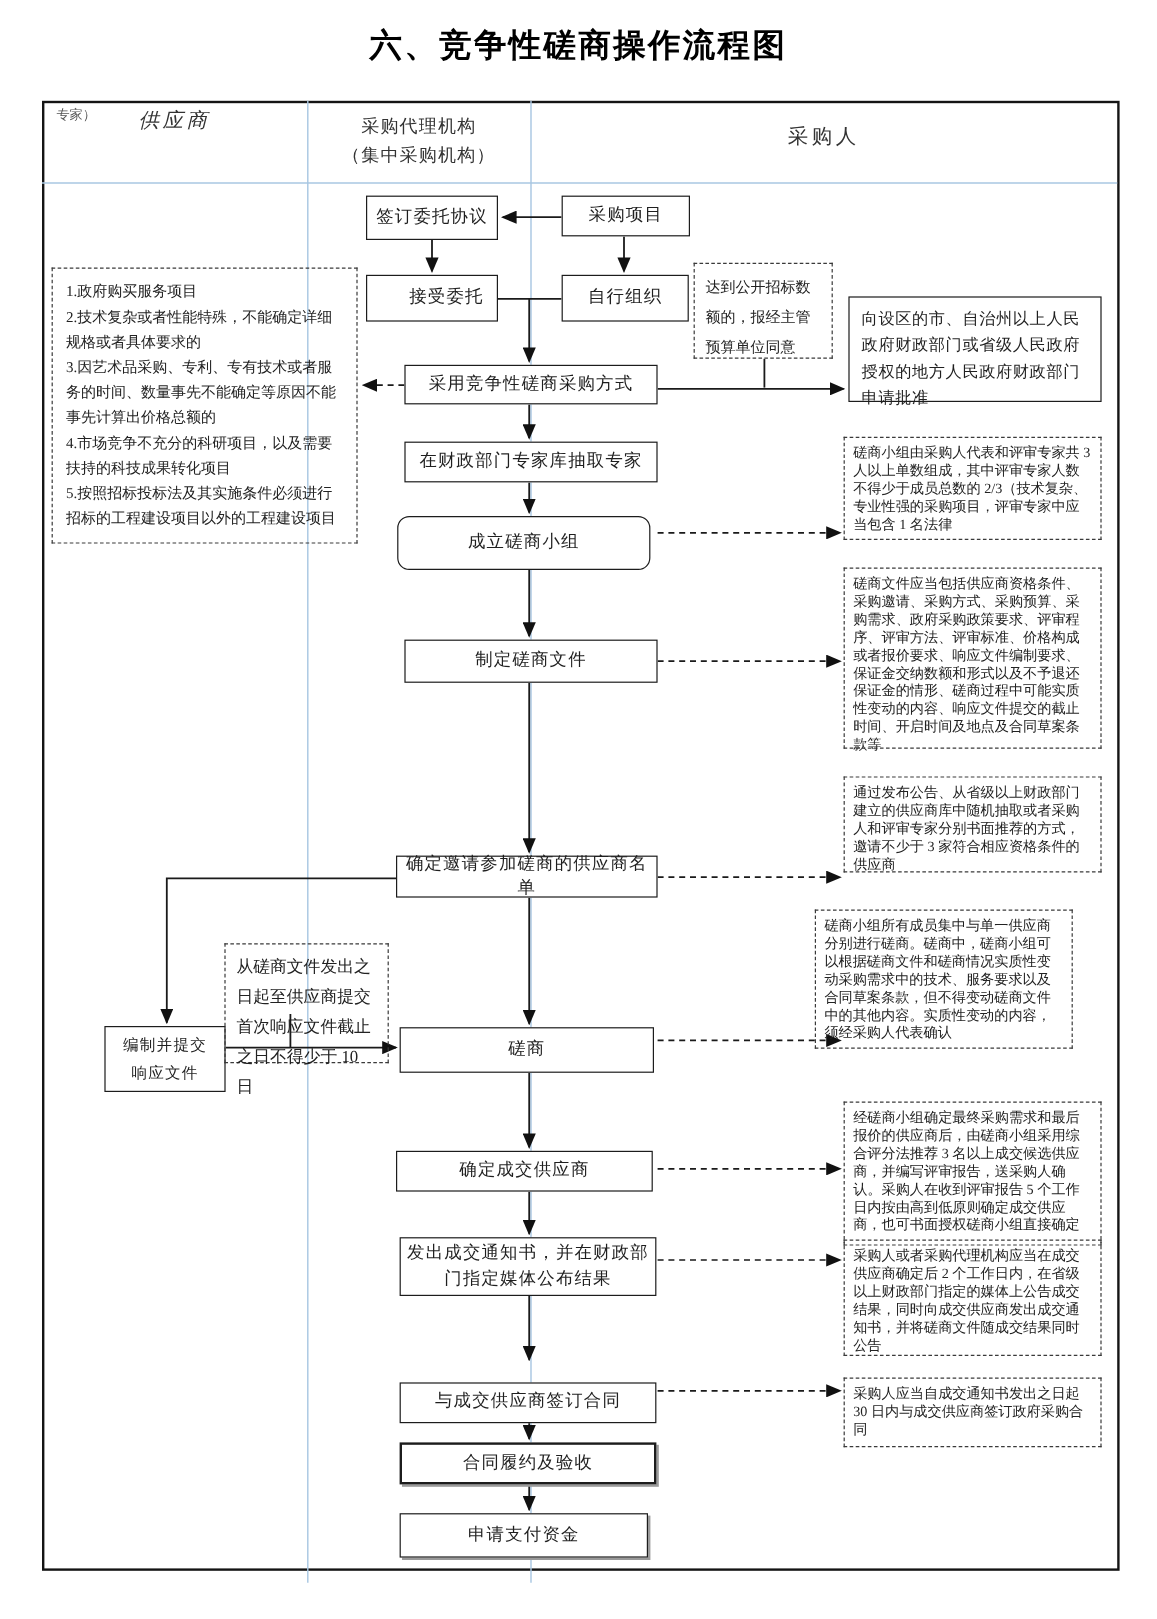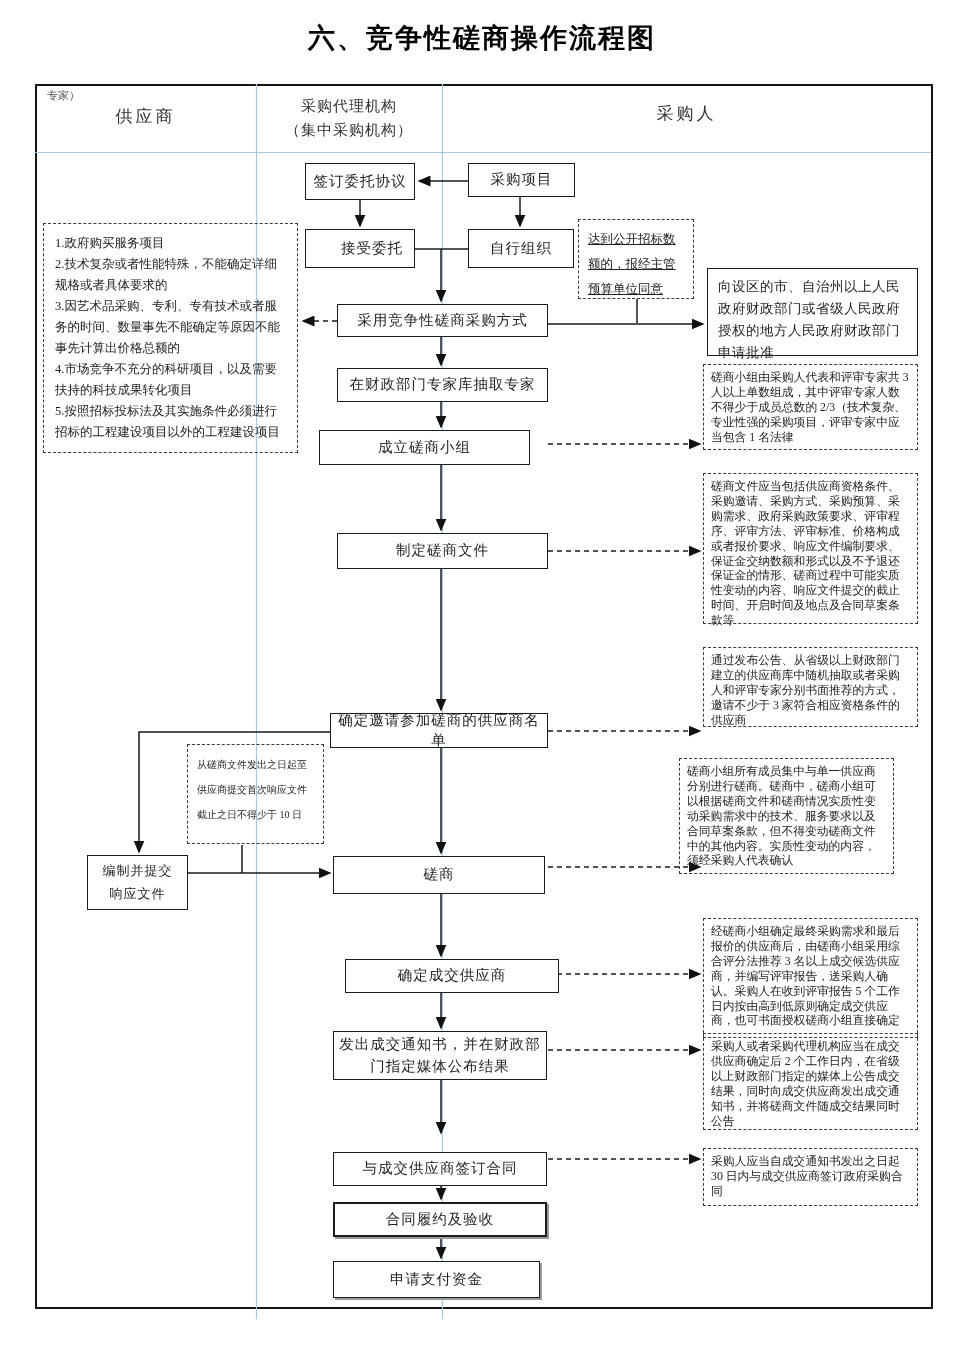--- a/index.html
+++ b/index.html
@@ -10,42 +10,42 @@
          font-size:27px;font-weight:bold;letter-spacing:2px;color:#000;}
   .frame{position:absolute;left:35px;top:84px;width:894px;height:1221px;border:2px solid #141414;}
   .corner-note{position:absolute;left:47px;top:88px;font-size:11px;color:#555;}
   .lane-h{position:absolute;text-align:center;font-size:17px;color:#333;letter-spacing:3px;}
   .lane-h.two{font-size:15px;letter-spacing:1px;line-height:24px;}
   svg.wires{position:absolute;left:0;top:0;pointer-events:none;}
   .sbox{position:absolute;background:#fff;border:1.5px solid #1c1c1c;display:flex;
         align-items:center;justify-content:center;text-align:center;
         font-size:14.5px;letter-spacing:1px;line-height:1.35;z-index:2;box-sizing:border-box;}
   .sbox.left{justify-content:flex-start;text-align:left;align-items:flex-start;
-             padding:7px 10px;font-size:13.5px;line-height:1.62;letter-spacing:0.5px;margin-top:21px;}
+             padding:7px 10px;font-size:13.5px;line-height:1.62;letter-spacing:0.5px;}
   .sbox.heavy{border-width:2.5px;box-shadow:2px 2px 0 #9a9a9a;}
   .sbox.shadow{box-shadow:2px 2px 0 #9a9a9a;}
   .sbox .inner{width:100%;}
   .sbox.narrow .inner{width:72px;margin:0 auto;}
   .dbox{position:absolute;background:transparent;border:1.5px dashed #3a3a3a;
         text-align:left;font-size:11.8px;line-height:14.9px;padding:5px 7px;
         z-index:2;box-sizing:border-box;color:#222;}
   .dbox.cond{font-size:12.5px;line-height:21px;padding:9px 11px;}
-  .dbox.tall{font-size:10px;line-height:25px;padding:7px 9px;}
-  .dbox.open{font-size:12.5px;line-height:25px;padding:7px 9px;text-decoration:underline;}
+  .dbox.tall{font-size:14px;line-height:25px;padding:7px 9px;margin-top:42px;}
+  .dbox.open{font-size:12.5px;line-height:25px;padding:7px 9px;}
 </style>
 </head>
 <body>
 
 <div class="page">
 
   <div class="title">六、竞争性磋商操作流程图</div>
   <div class="frame"></div>
   <div class="corner-note">专家）</div>
 
-  <div class="lane-h" style="left:35px;top:105px;width:221px;">供应商</div>
+  <div class="lane-h" style="left:35px;top:89px;width:221px;font-style:italic;">供应商</div>
   <div class="lane-h two" style="left:256px;top:94px;width:186px;">
     <div>采购代理机构</div>
     <div>（集中采购机构）</div>
   </div>
   <div class="lane-h" style="left:442px;top:102px;width:489px;">采购人</div>
 
   <svg class="wires" width="964" height="1349" viewBox="0 0 964 1349">
     <defs>
       <marker id="ah" markerUnits="userSpaceOnUse" markerWidth="13" markerHeight="11" refX="11.5" refY="5.5" orient="auto">
         <path d="M0,0 L13,5.5 L0,11 z" fill="#111"></path>
@@ -90,28 +90,28 @@
     </g>
   </svg>
 
   <div class="sbox" style="left:305px;top:163px;width:110px;height:37px;">签订委托协议</div>
   <div class="sbox" style="left:468px;top:163px;width:107px;height:34px;">采购项目</div>
   <div class="sbox" style="left:305px;top:229px;width:110px;height:39px;padding-left:24px;">接受委托</div>
   <div class="sbox" style="left:468px;top:229px;width:106px;height:39px;">自行组织</div>
   <div class="sbox left" style="left:707px;top:247px;width:211px;height:88px;">向设区的市、自治州以上人民政府财政部门或省级人民政府授权的地方人民政府财政部门申请批准</div>
   <div class="sbox" style="left:337px;top:304px;width:211px;height:33px;">采用竞争性磋商采购方式</div>
   <div class="sbox" style="left:337px;top:368px;width:211px;height:34px;">在财政部门专家库抽取专家</div>
-  <div class="sbox" style="left:319px;top:430px;width:211px;height:35px;">成立磋商小组</div>
+  <div class="sbox" style="left:331px;top:430px;width:211px;height:45px;border-radius:10px;">成立磋商小组</div>
   <div class="sbox" style="left:337px;top:533px;width:211px;height:36px;">制定磋商文件</div>
   <div class="sbox narrow" style="left:87px;top:855px;width:101px;height:55px;font-size:13px;line-height:1.7;">
     <div class="inner">编制并提交响应文件</div>
   </div>
   <div class="sbox" style="left:330px;top:713px;width:218px;height:35px;">确定邀请参加磋商的供应商名单</div>
   <div class="sbox" style="left:333px;top:856px;width:212px;height:38px;">磋商</div>
-  <div class="sbox" style="left:345px;top:959px;width:214px;height:34px;">确定成交供应商</div>
+  <div class="sbox" style="left:330px;top:959px;width:214px;height:34px;">确定成交供应商</div>
   <div class="sbox" style="left:333px;top:1031px;width:214px;height:49px;line-height:1.5;">发出成交通知书，并在财政部门指定媒体公布结果</div>
   <div class="sbox" style="left:333px;top:1136px;width:214px;height:34px;margin-top:16px;">与成交供应商签订合同</div>
   <div class="sbox heavy" style="left:333px;top:1202px;width:214px;height:35px;">合同履约及验收</div>
   <div class="sbox shadow" style="left:333px;top:1261px;width:207px;height:37px;">申请支付资金</div>
 
   <div class="dbox cond" style="left:43px;top:223px;width:255px;height:230px;">
     <div>1.政府购买服务项目</div>
     <div>2.技术复杂或者性能特殊，不能确定详细规格或者具体要求的</div>
     <div>3.因艺术品采购、专利、专有技术或者服务的时间、数量事先不能确定等原因不能事先计算出价格总额的</div>
     <div>4.市场竞争不充分的科研项目，以及需要扶持的科技成果转化项目</div>

